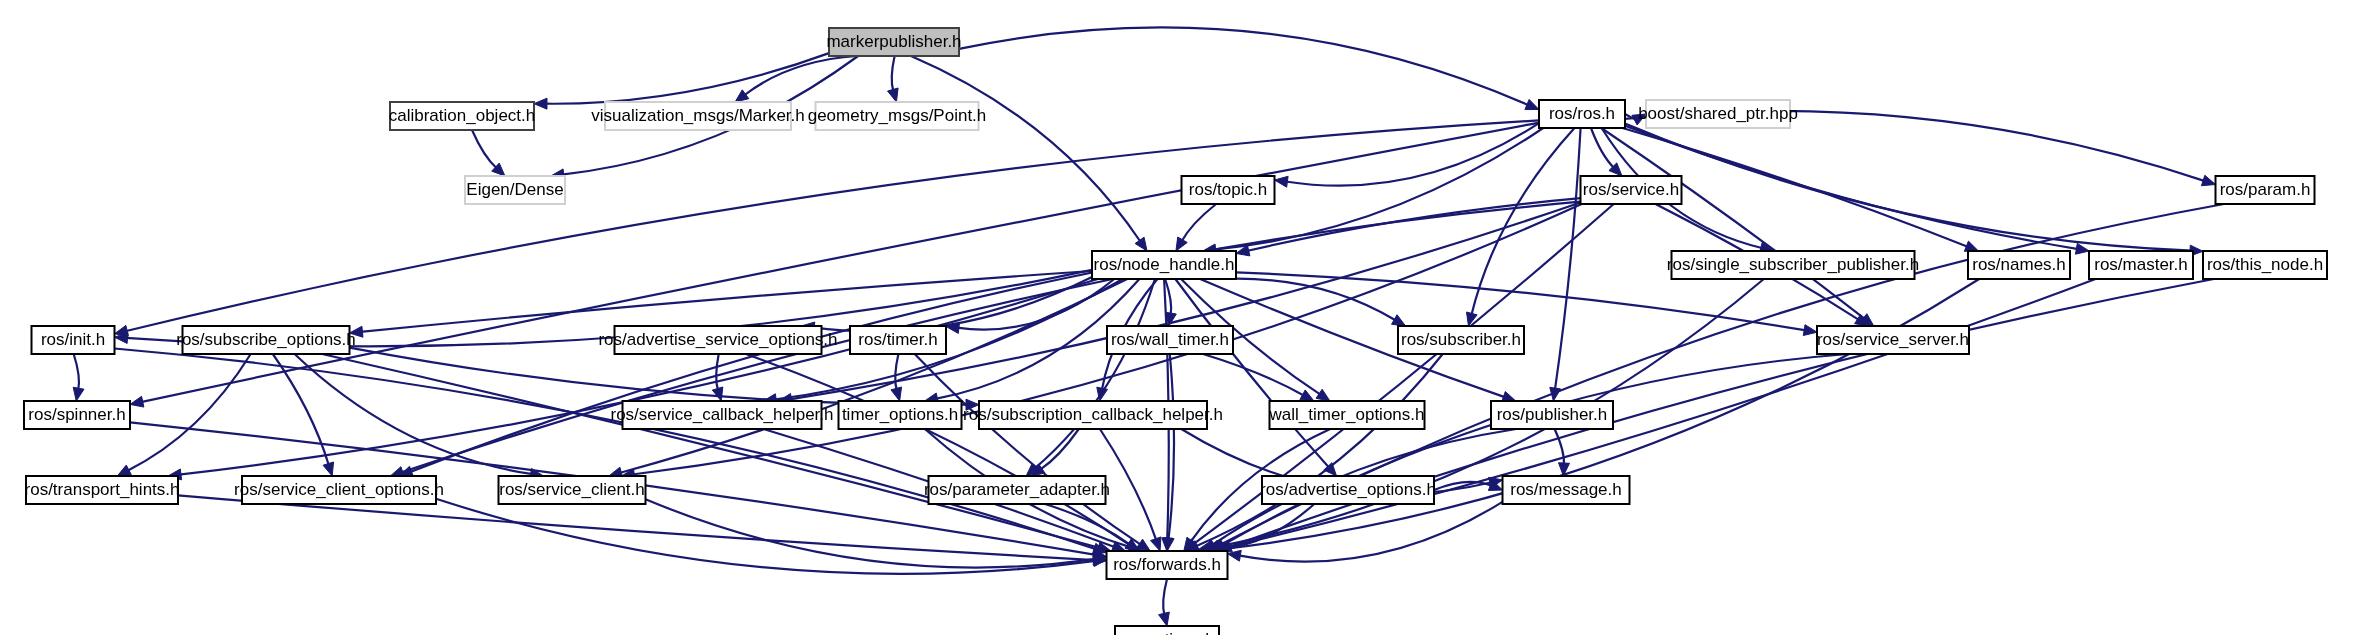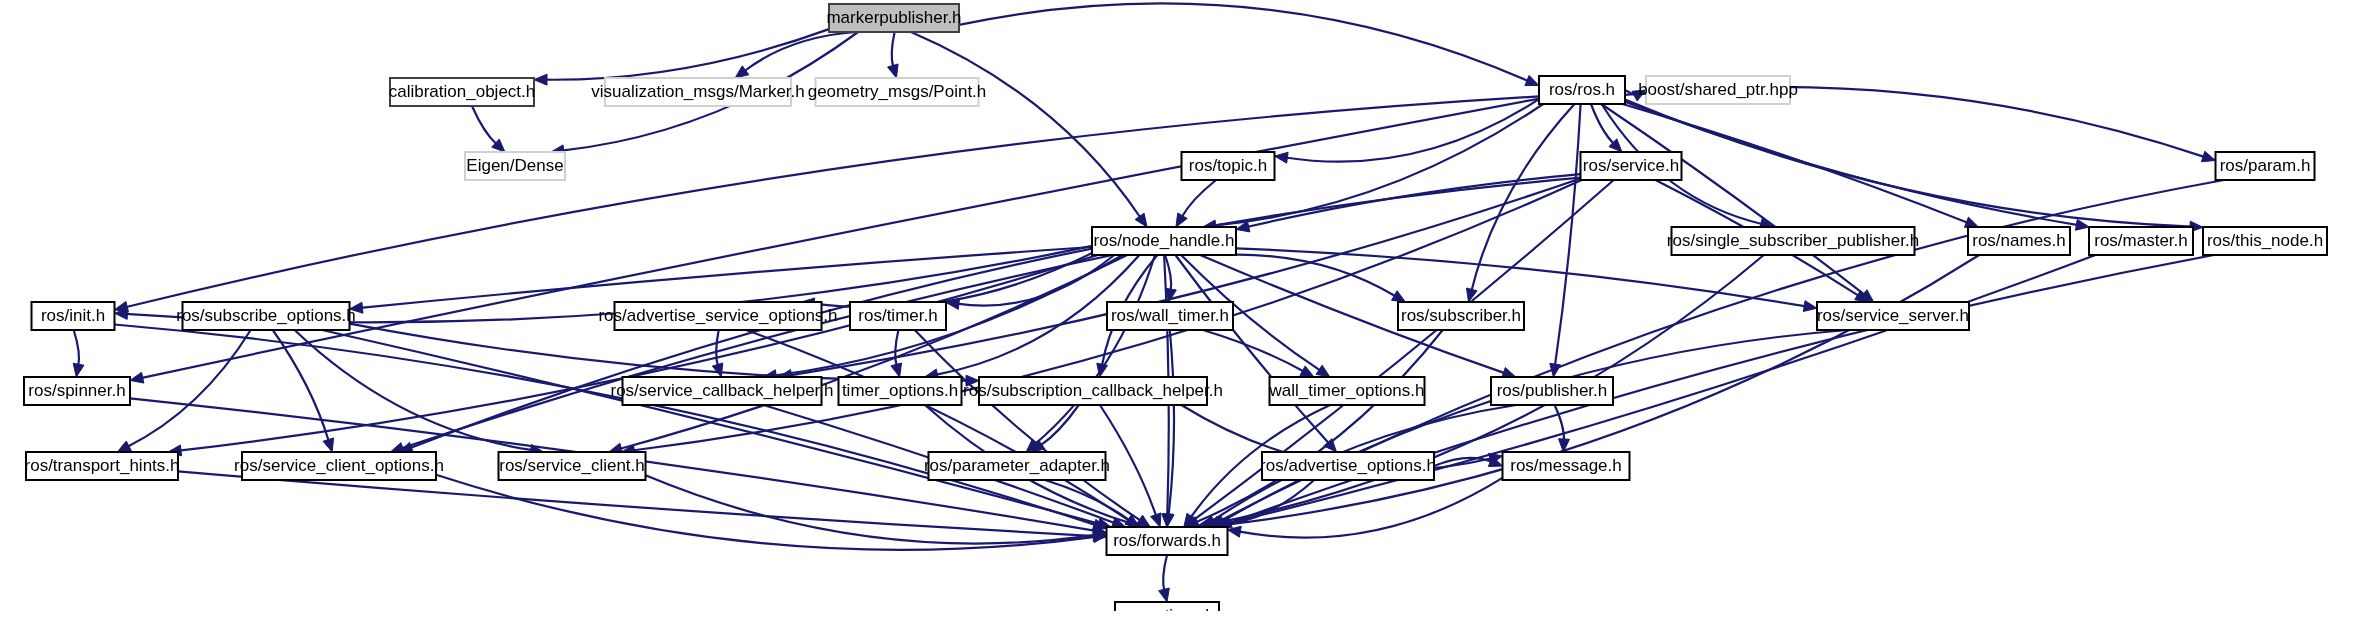--- a/index.html
+++ b/index.html
@@ -7,20 +7,21 @@
     padding: 0;
     background: #ffffff;
   }
   #graph-root {
     position: relative;
     width: 2361px;
     height: 611px;
     background: #ffffff;
     font-family: "Liberation Sans", sans-serif;
     overflow: hidden;
+    margin-top: 24px;
   }
   #graph-svg {
     position: absolute;
     left: 0; top: 0;
     width: 2361px;
     height: 635px;
   }
   .edge-path {
     fill: none;
     stroke: #191970;

